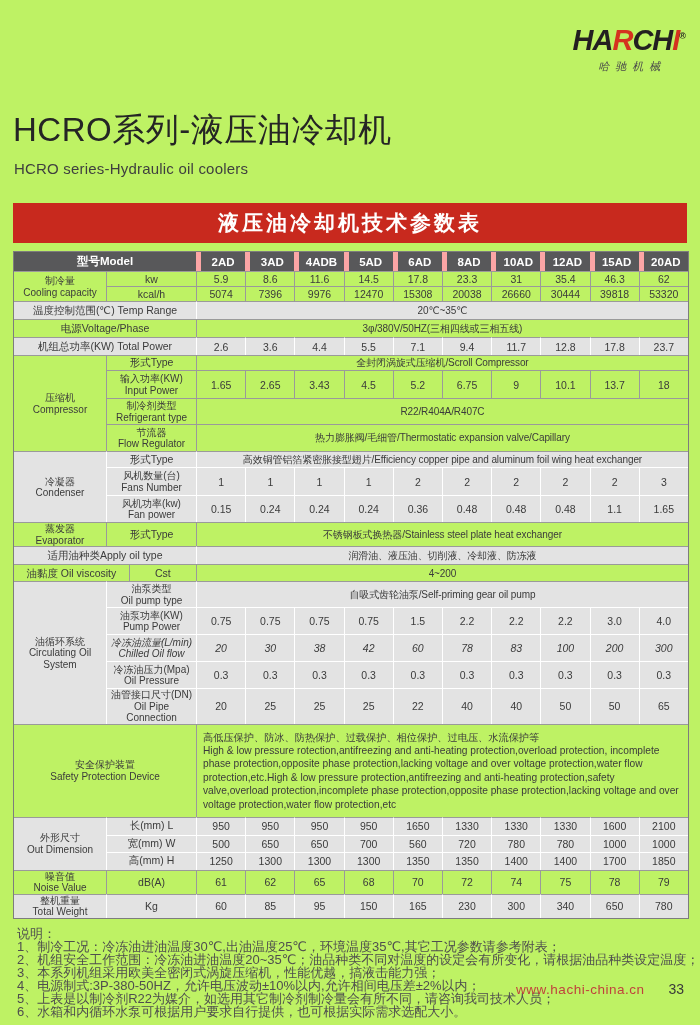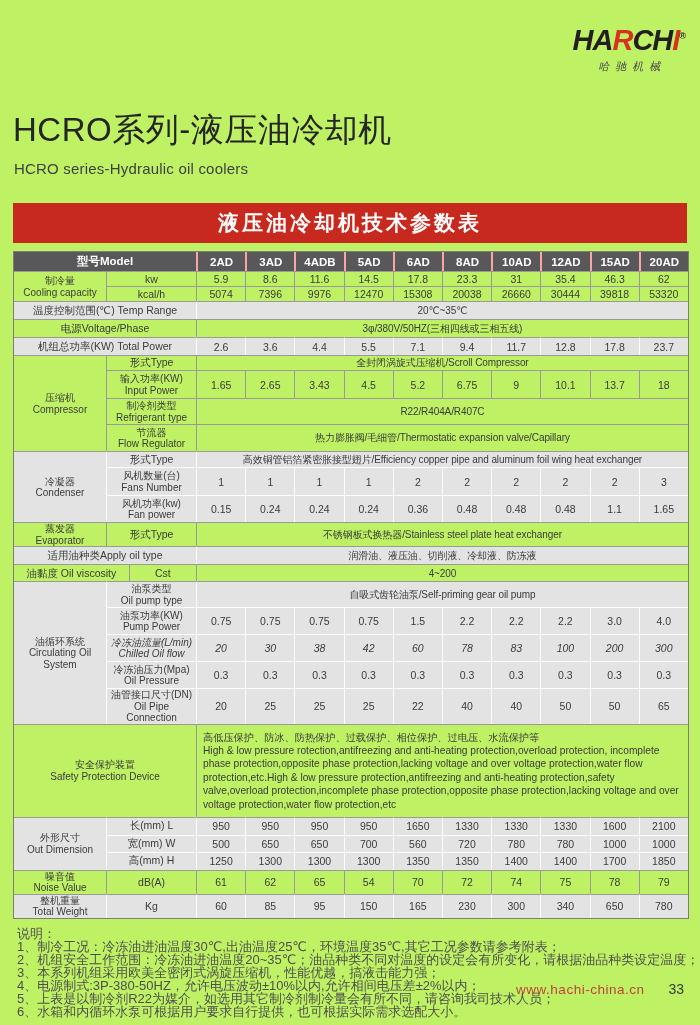--- a/index.html
+++ b/index.html
@@ -16,21 +16,21 @@
   .page-title{position:absolute;left:13px;top:108px;margin:0;font-size:33px;font-weight:normal;color:#252525;letter-spacing:0.5px;}
   .page-subtitle{position:absolute;left:14px;top:160px;font-size:15px;color:#3f3f3f;letter-spacing:0.2px;}
 
   
   .banner{margin:0 13px;background:#c8291e;color:#fff;text-align:center;font-size:21px;font-weight:bold;height:40px;line-height:40px;letter-spacing:3px;}
 
   
   table{margin:8px 13px 0;width:674px;border-collapse:separate;border-spacing:0;border:1px solid #7d7d7d;table-layout:fixed;}
   col.c1{width:92px;} col.c2{width:90px;} col.cd{width:49.2px;}
   th,td{padding:0 2px;text-align:center;vertical-align:middle;overflow:hidden;}
-  tr.hdr th{background:#58585a;color:#fff;font-size:11.5px;font-weight:bold;height:19px;border-left:2px solid #fca5a5;border-top:none;}
+  tr.hdr th{background:#58585a;color:#fff;font-size:11.5px;font-weight:bold;height:19px;border-left:5px solid #fca5a5;border-top:none;}
   tr.hdr th.mh{border-left:none;}
   td{border-top:1px solid var(--tc,#9a9a9a);border-left:1px solid var(--vc,#9a9a9a);font-size:10.5px;color:#3b3b3b;}
   td.gc,td.lc{border-left:none;}
   tr.rg td{background:#e3e3e3;}
   .ln{display:block;font-size:10px;line-height:11.5px;}
   .one{font-size:10.5px;}
   td.mc{font-size:10px;white-space:nowrap;letter-spacing:-0.1px;}
   td.lc{font-size:10.5px;}
   td.safety{text-align:left;padding:6px 6px;white-space:normal;}
   td.safety .ln{font-size:10.2px;line-height:13.4px;text-align:left;}
@@ -374,21 +374,21 @@
         </tr>
         <tr style="height: 23px; --tc: #9a9a9a; --vc: #9a9a9a;">
           <td class="gc" rowspan="1">
             <span class="ln">噪音值</span>
             <span class="ln">Noise Value</span>
           </td>
           <td class="sc one">dB(A)</td>
           <td class="vc">61</td>
           <td class="vc">62</td>
           <td class="vc">65</td>
-          <td class="vc">54</td>
+          <td class="vc">68</td>
           <td class="vc">70</td>
           <td class="vc">72</td>
           <td class="vc">74</td>
           <td class="vc">75</td>
           <td class="vc">78</td>
           <td class="vc">79</td>
         </tr>
         <tr class="rg" style="height: 22px; --tc: #9a9a9a; --vc: #ffffff;">
           <td class="gc" rowspan="1">
             <span class="ln">整机重量</span>

